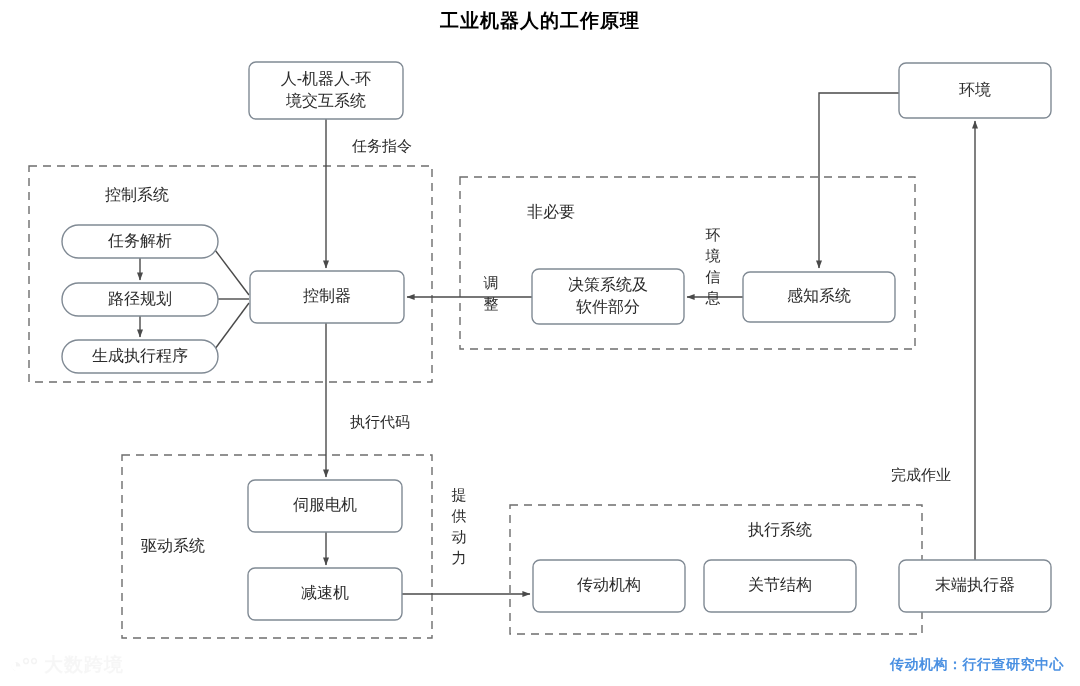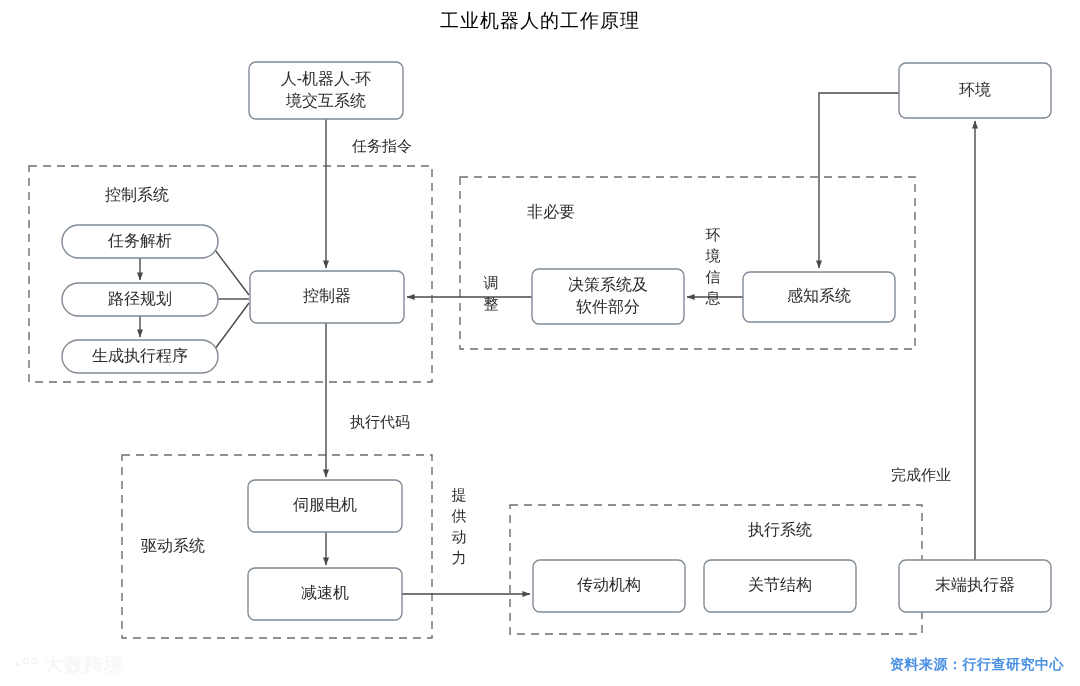--- a/index.html
+++ b/index.html
@@ -20,21 +20,21 @@
     width: 1080px;
     height: 686px;
   }
   .title {
     position: absolute;
     top: 8px;
     left: 0;
     width: 1080px;
     text-align: center;
     font-size: 19px;
-    font-weight: normal;
+    font-weight: bold;
     color: #000000;
     letter-spacing: 1px;
   }
   svg { display: block; }
   .node-rect {
     fill: #ffffff;
     stroke: #808a94;
     stroke-width: 1.4;
   }
   .group-box {
@@ -195,20 +195,20 @@
     <g id="edge-labels-layer">
         <text x="382" y="147" class="edge-label">任务指令</text>
         <text x="491" y="284" class="edge-label"><tspan x="491" dy="0">调</tspan><tspan x="491" dy="21">整</tspan></text>
         <text x="713" y="236" class="edge-label"><tspan x="713" dy="0">环</tspan><tspan x="713" dy="21">境</tspan><tspan x="713" dy="21">信</tspan><tspan x="713" dy="21">息</tspan></text>
         <text x="380" y="423" class="edge-label">执行代码</text>
         <text x="459" y="496" class="edge-label"><tspan x="459" dy="0">提</tspan><tspan x="459" dy="21">供</tspan><tspan x="459" dy="21">动</tspan><tspan x="459" dy="21">力</tspan></text>
         <text x="921" y="476" class="edge-label">完成作业</text>
       </g>
   </svg>
 
-  <div class="source-note">资料来源：行行查研究中心</div>
+  <div class="source-note">传动机构：行行查研究中心</div>
 
   <div class="watermark">
     <span class="watermark-mark">◔°°</span>
     <span class="watermark-text">大数跨境</span>
   </div>
 
 </div>
 
 </body></html>

